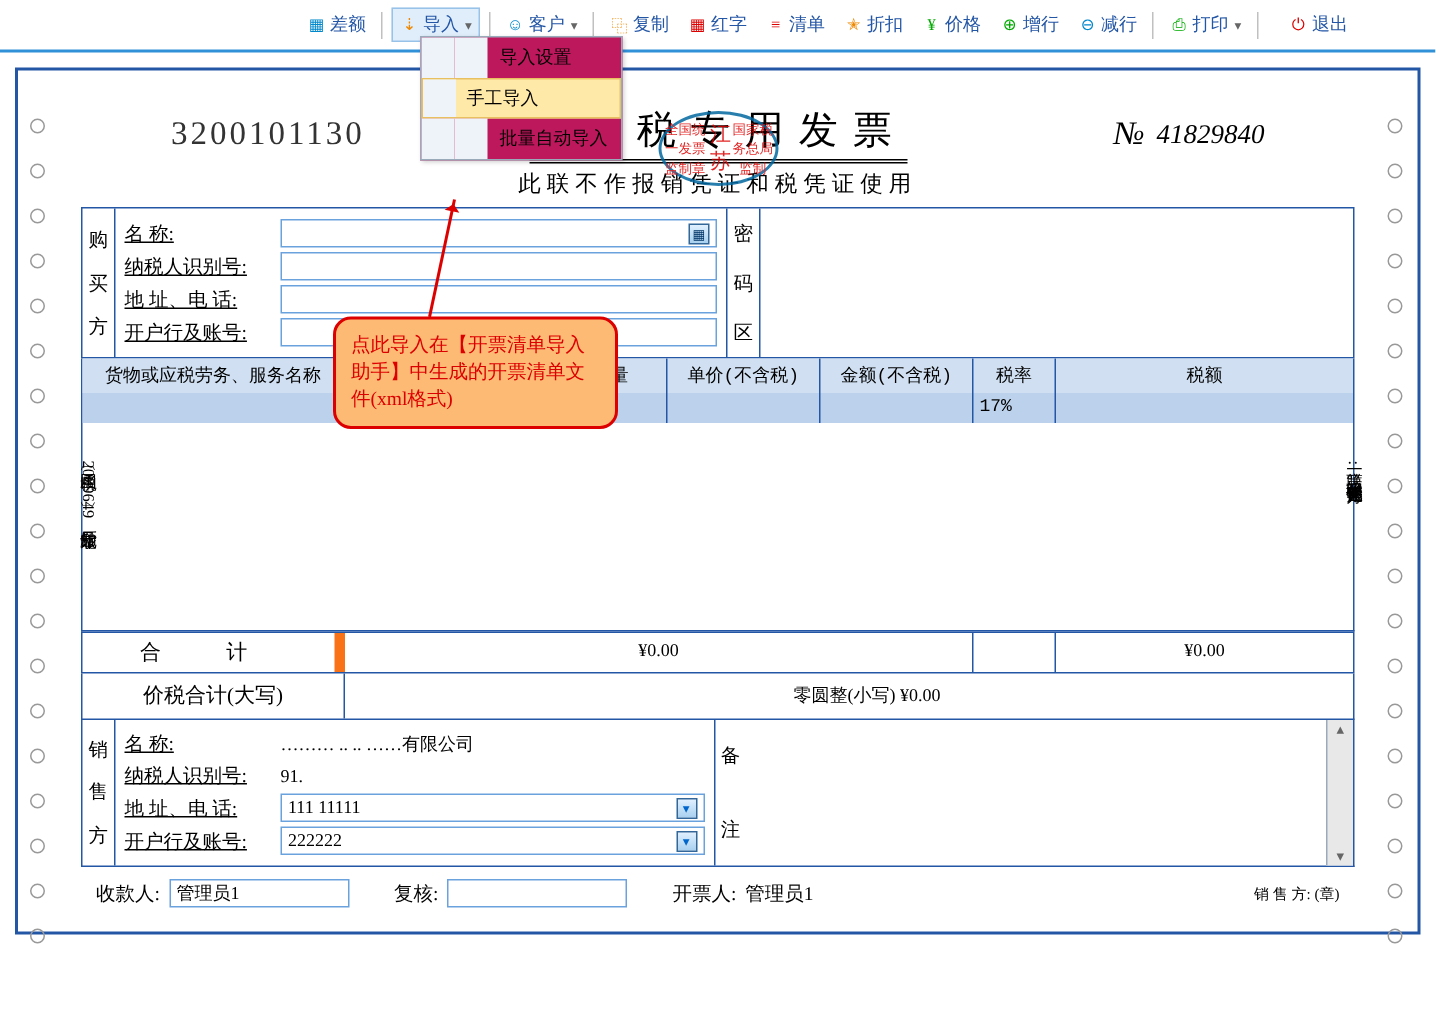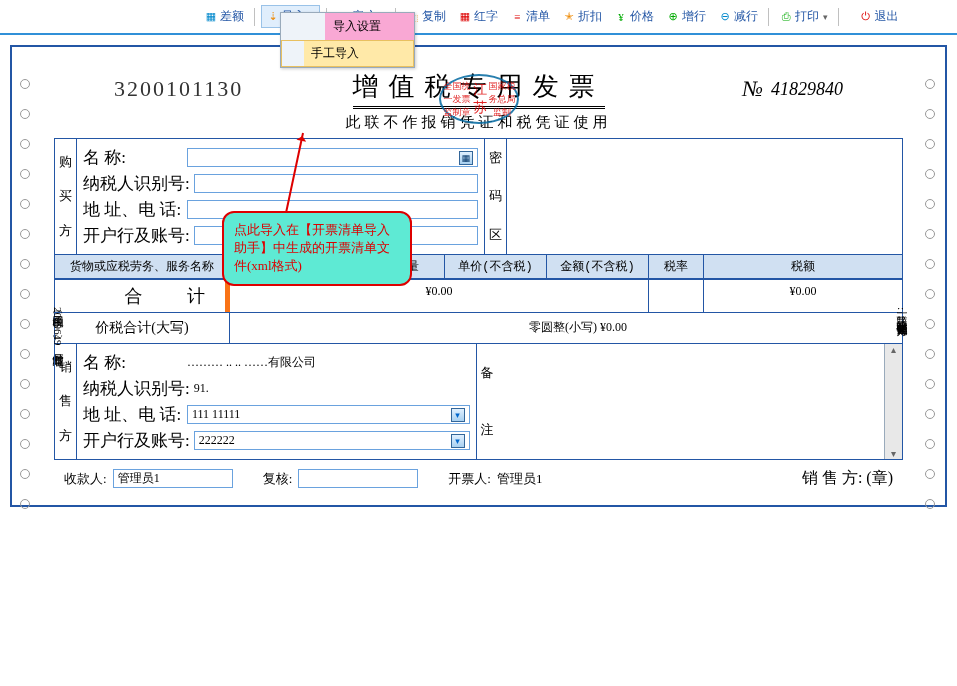--- a/index.html
+++ b/index.html
@@ -11,21 +11,21 @@
 .tb-item.active { background: #e0eefc; border: 1px solid #99c2e8; }
 .tb-sep { width: 1px; height: 18px; background: #c0c0c0; margin: 0 2px; }
 .tb-arrow { font-size: 9px; color: #666; margin-left: 2px; }
 .icon-box { width: 14px; height: 14px; display: inline-flex; align-items: center; justify-content: center; font-size: 11px; }
 .red-icon { color: #d00; }
 .green-icon { color: #0a0; }
 .blue-icon { color: #08c; }
 .orange-icon { color: #e80; }
 
 
-.dropdown { position: absolute; left: 280px; top: 12px; background: #f9a8d4; border: 1px solid #9ab; width: 135px; z-index: 100; box-shadow: 1px 1px 3px rgba(0,0,0,.2); }
+.dropdown { position: absolute; left: 280px; top: 24px; background: #be185d; border: 1px solid #9ab; width: 135px; z-index: 100; box-shadow: 1px 1px 3px rgba(0,0,0,.2); }
 .dd-item { padding: 5px 10px 5px 28px; cursor: pointer; border-left: 22px solid #eef3f9; margin-left: 0; position: relative; }
 .dd-item::before { content: ""; position: absolute; left: 0; top: 0; bottom: 0; width: 22px; background: #eef3f9; }
 .dropdown .dd-item { padding: 5px 8px 5px 30px; }
 .dd-item.hover { background: #ffe9a8; border: 1px solid #e8c060; padding: 4px 7px 4px 29px; }
 
 
 .doc-wrap { margin: 10px; border: 2px solid #2356a5; position: relative; padding: 12px; }
 .perforation { position: absolute; width: 12px; display: flex; flex-direction: column; gap: 20px; padding-top: 20px; }
 .perforation.left { left: 8px; }
 .perforation.right { right: 8px; }
@@ -43,40 +43,40 @@
 .invoice-no .no-sym { font-family: serif; font-size: 22px; }
 
 .subtitle { text-align: center; font-size: 15px; font-family: "楷体", KaiTi, serif; letter-spacing: 4px; margin-bottom: 6px; }
 .date-row { text-align: right; padding-right: 60px; font-size: 13px; margin-bottom: 6px; }
 
 
 .inv-section { display: flex; border: 1px solid #2356a5; margin-bottom: 0; }
 .vert-label { width: 22px; border-right: 1px solid #2356a5; display: flex; flex-direction: column; align-items: center; justify-content: space-around; font-size: 13px; padding: 6px 0; font-family: "楷体", KaiTi, serif; }
 .fields { flex: 1; padding: 4px 6px; }
 .field-row { display: flex; align-items: center; margin: 3px 0; gap: 4px; }
-.field-label { font-size: 17px; font-family: "楷体", KaiTi, serif; min-width: 100px; }
+.field-label { font-size: 13px; font-family: "楷体", KaiTi, serif; min-width: 100px; text-decoration: underline; }
 .field-input { flex: 1; border: 1px solid #6aa2de; height: 19px; padding: 0 4px; font-size: 12px; display: flex; align-items: center; justify-content: space-between; max-width: 310px; }
 .field-input .sel { width: 14px; height: 14px; border: 1px solid #369; background: linear-gradient(#e0f0ff,#a8d0f0); display: flex; align-items: center; justify-content: center; font-size: 9px; color: #036; }
 .dens-right { width: 22px; border-left: 1px solid #2356a5; display: flex; flex-direction: column; align-items: center; justify-content: space-around; font-size: 13px; font-family: "楷体", KaiTi, serif; }
 .dens-area { flex: 1; border-left: 1px solid #2356a5; }
 
 
 .items { border: 1px solid #2356a5; border-top: none; font-family: Liberation Mono, monospace; }
 .items-head { display: flex; background: #d0e0f2; font-size: 12px; }
 .items-head > div, .items-row > div { border-right: 1px solid #2356a5; padding: 3px 2px; text-align: center; }
 .items-head > div:last-child, .items-row > div:last-child { border-right: none; text-align: center; }
 .c1 { width: 175px; } .c2 { width: 75px; } .c3 { width: 65px; } .c4 { width: 75px; }
 .c5 { width: 102px; } .c6 { width: 102px; } .c7 { width: 55px; } .c8 { flex: 1; }
 .items-body { height: 158px; overflow: auto; position: relative; }
 .items-row { display: flex; background: #bcd2ec; height: 20px; font-size: 12px; }
 .items-row > div { text-align: left; padding: 2px 4px; }
 
 
 .total-row { display: flex; border: 1px solid #2356a5; border-top: 1px solid #2356a5; }
-.total-row .tl { width: 175px; text-align: right; font-family: "楷体", KaiTi, serif; font-size: 18px; letter-spacing: 20px; border-right: 5px solid #f97316; padding: 4px 0; }
+.total-row .tl { width: 175px; text-align: center; font-family: "楷体", KaiTi, serif; font-size: 14px; letter-spacing: 20px; border-right: 7px solid #f97316; padding: 4px 0; }
 .total-row .tm { flex: 1; display: flex; }
 .amt1 { width: 419px; text-align: center; border-right: 1px solid #2356a5; padding: 4px; }
 .amt2 { width: 55px; border-right: 1px solid #2356a5; }
 .amt3 { flex: 1; text-align: center; padding: 4px; }
 
 .cap-row { display: flex; border: 1px solid #2356a5; border-top: none; gap: 24px; }
 .cap-row .cl { width: 175px; text-align: center; font-family: "楷体", KaiTi, serif; font-size: 14px; border-right: 1px solid #2356a5; padding: 6px 0; }
 .cap-row .cm { flex: 1; padding: 6px 8px; display: flex; justify-content: center; }
 
 
@@ -84,30 +84,30 @@
 .seller-sec .fields { flex: 1; }
 .seller-sec .field-input { max-width: 310px; }
 .scroll-col { width: 18px; border-left: 1px solid #9ab; background: #e8e8e8; display: flex; flex-direction: column; justify-content: space-between; align-items: center; font-size: 10px; color: #666; }
 .notes-label { width: 22px; border-left: 1px solid #2356a5; display: flex; flex-direction: column; align-items: center; justify-content: space-around; font-size: 13px; font-family: "楷体", KaiTi, serif; }
 .notes-area { flex: 1; }
 
 
 .footer-row { display: flex; padding: 8px 10px 4px; font-size: 13px; align-items: center; }
 .footer-row .fi { display: flex; align-items: center; gap: 6px; margin-right: 30px; }
 .footer-row .fi .field-input { width: 120px; max-width: 120px; }
-.footer-row .stamp { margin-left: auto; font-size: 16px; font-family: "楷体", KaiTi, serif; }
+.footer-row .stamp { margin-left: auto; font-size: 10px; font-family: "楷体", KaiTi, serif; }
 
 
 .side-label { position: absolute; writing-mode: vertical-rl; font-size: 11px; }
 .side-label.sl1 { left: 38px; top: 260px; }
 .side-label.sl2 { right: 36px; top: 260px; }
 
 
 .callout { position: absolute; left: 210px; top: 164px; z-index: 50; }
-.callout-box { border: 2px solid #d00; border-radius: 12px; background: #5eead4; padding: 8px 10px; color: #d00; font-size: 13px; width: 190px; line-height: 1.4; }
+.callout-box { border: 2px solid #d00; border-radius: 12px; background: #fdba74; padding: 8px 10px; color: #d00; font-size: 13px; width: 190px; line-height: 1.4; }
 .callout-line { position: absolute; left: 80px; top: -78px; width: 2px; height: 80px; background: #d00; transform: rotate(12deg); transform-origin: top; }
 .callout-line::before { content: ""; position: absolute; top: -2px; left: -4px; border: 5px solid transparent; border-bottom-color: #d00; }
 </style>
 </head>
 <body>
 
 <div class="toolbar">
   <div class="tb-item">
       <span class="icon-box blue-icon">▦</span>
       <span>差额</span>
@@ -162,20 +162,21 @@
   <div class="tb-sep"></div>
   <div class="tb-item" style="margin-left:10px;">
       <span class="icon-box red-icon">⏻</span>
       <span>退出</span>
     </div>
 </div>
 
 <div class="dropdown">
   <div class="dd-item">导入设置</div>
   <div class="dd-item hover">手工导入</div>
+  <div class="dd-item">批量自动导入</div>
 </div>
 
 <div class="doc-wrap">
   <div class="perforation left">
     <div class="perf-dot"></div>
       <div class="perf-dot"></div>
       <div class="perf-dot"></div>
       <div class="perf-dot"></div>
       <div class="perf-dot"></div>
       <div class="perf-dot"></div>
@@ -277,20 +278,32 @@
       <div class="items-head">
         <div class="c1">货物或应税劳务、服务名称</div>
           <div class="c2">规格型号</div>
           <div class="c3">单位</div>
           <div class="c4">数量</div>
           <div class="c5">单价(不含税)</div>
           <div class="c6">金额(不含税)</div>
           <div class="c7">税率</div>
           <div class="c8">税额</div>
       </div>
+      <div class="items-body">
+        <div class="items-row">
+          <div class="c1"></div>
+            <div class="c2"></div>
+            <div class="c3"></div>
+            <div class="c4"></div>
+            <div class="c5"></div>
+            <div class="c6"></div>
+            <div class="c7">17%</div>
+            <div class="c8"></div>
+        </div>
+      </div>
     </div>
 
     <div class="total-row">
       <div class="tl">合   计</div>
       <div class="tm">
         <div class="amt1">¥0.00</div>
         <div class="amt2"></div>
         <div class="amt3">¥0.00</div>
       </div>
     </div>

